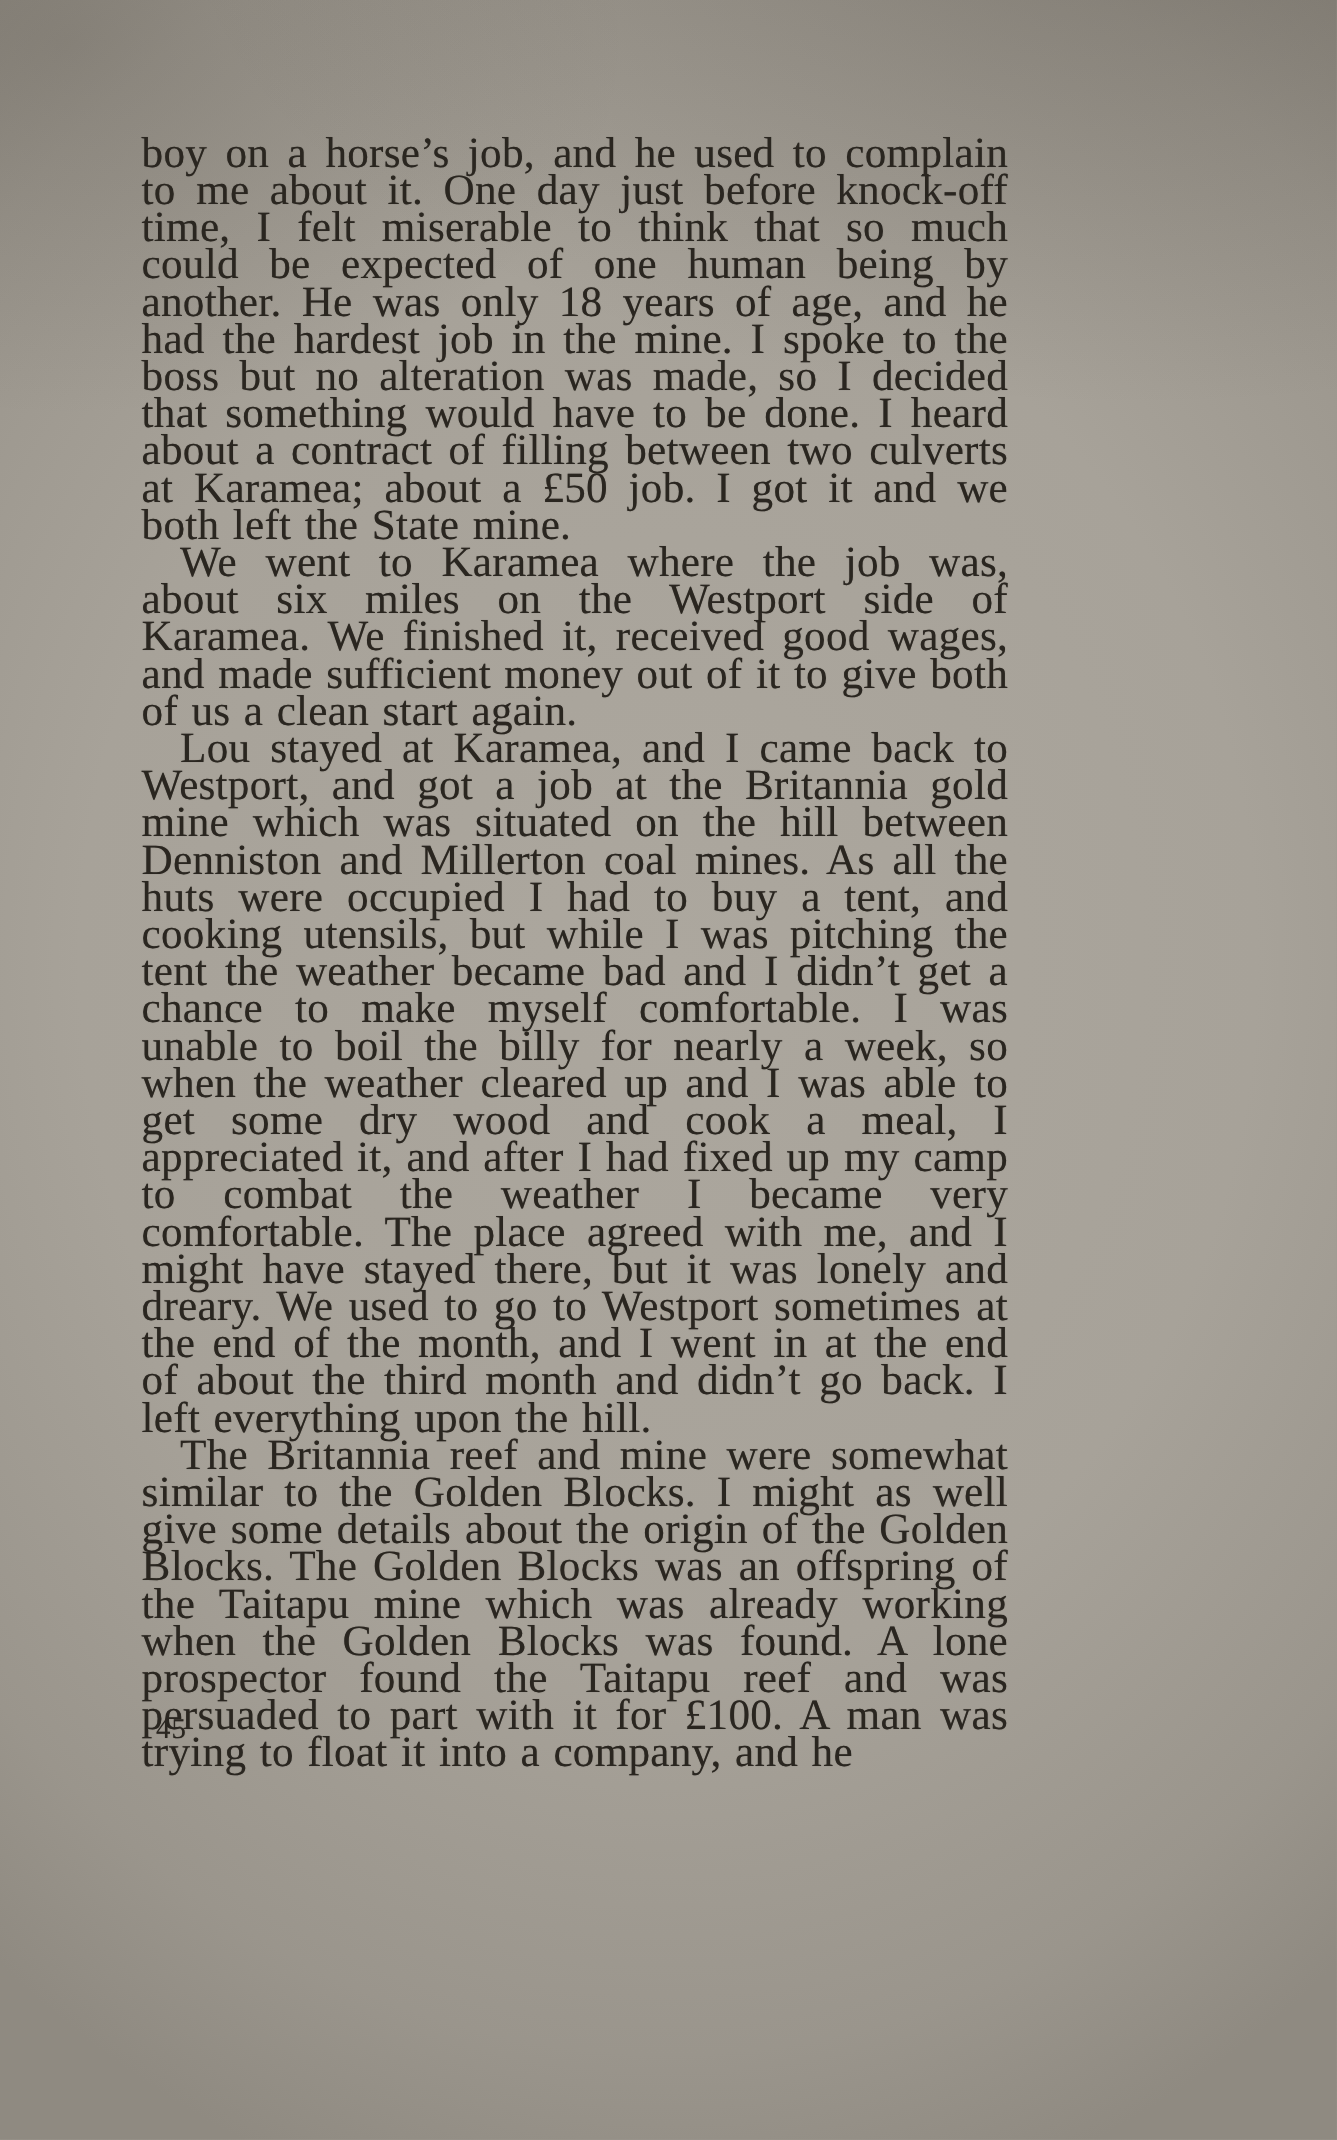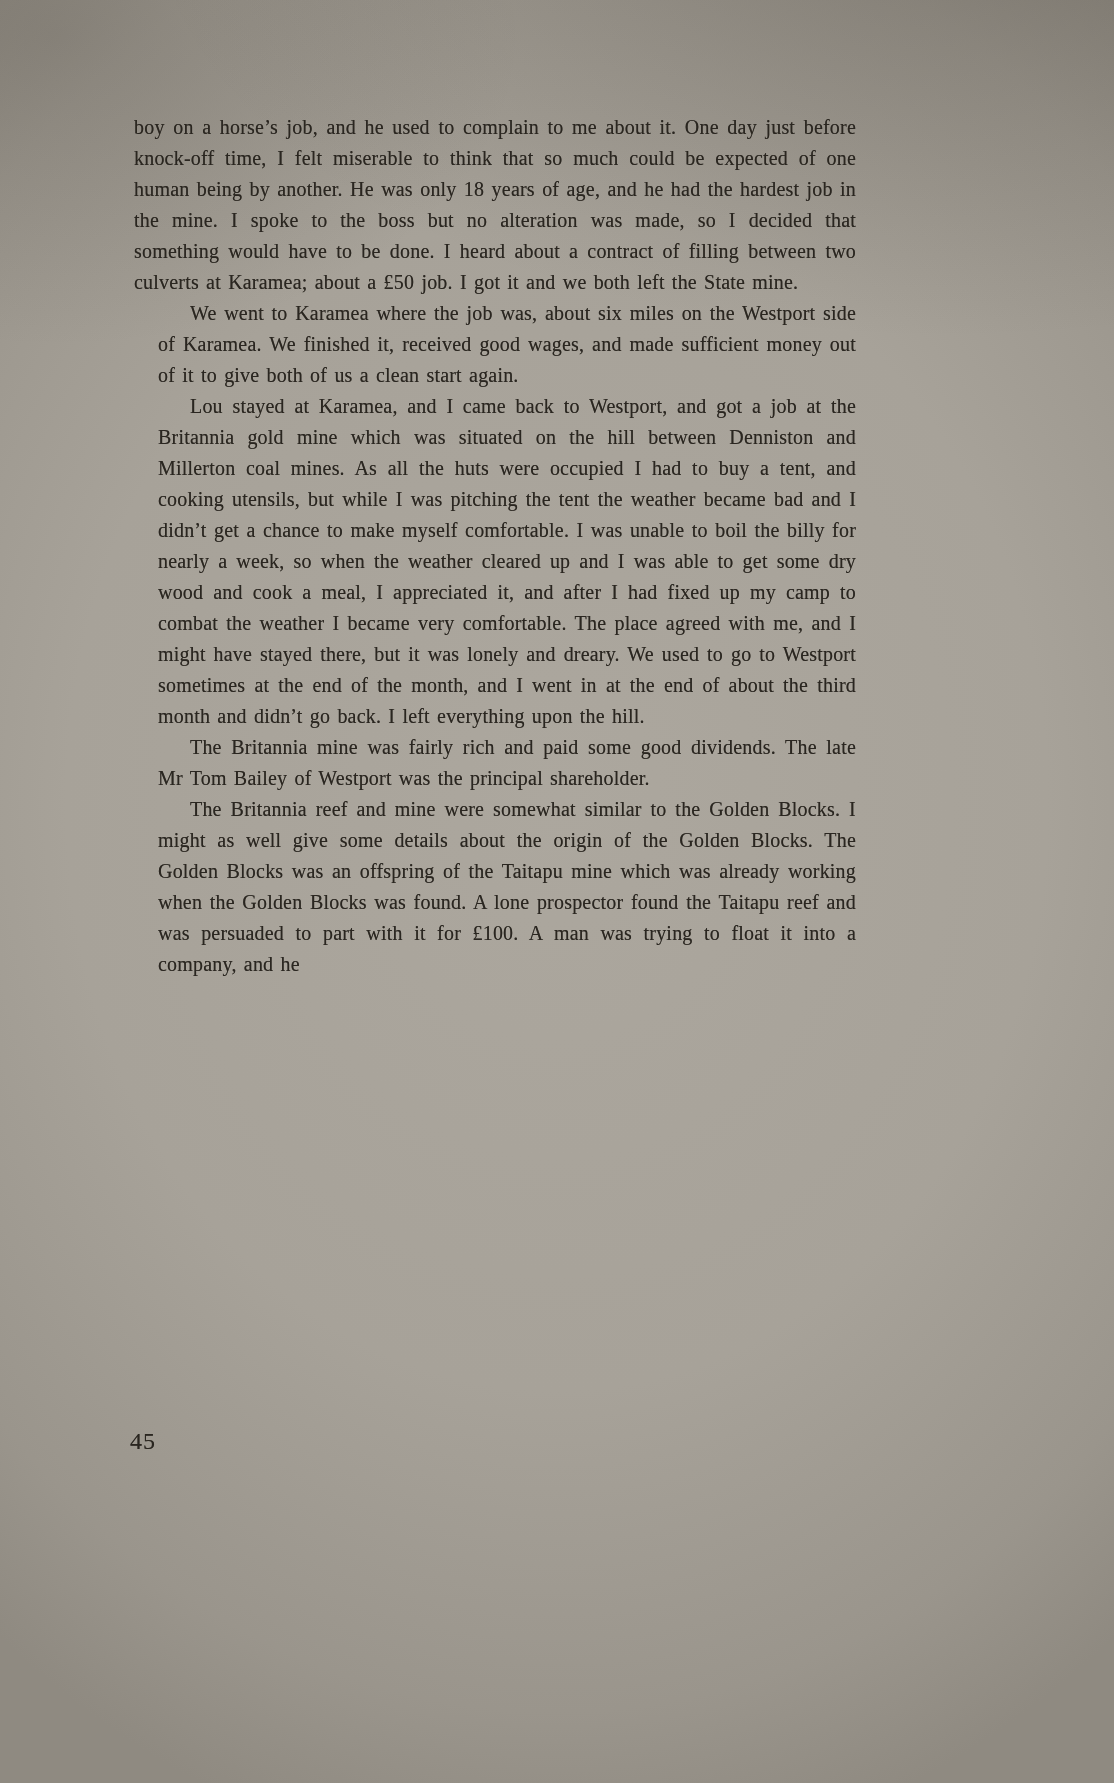--- a/index.html
+++ b/index.html
@@ -17,37 +17,36 @@
     position: relative;
     width: 1114px;
     height: 1783px;
     background:
       radial-gradient(ellipse 120% 40% at 85% -5%, rgba(60,55,48,0.25) 0%, rgba(60,55,48,0) 60%),
       radial-gradient(ellipse 60% 25% at 5% 2%, rgba(60,55,48,0.18) 0%, rgba(60,55,48,0) 70%),
       radial-gradient(ellipse 80% 60% at 50% 45%, #aca79e 0%, #a7a299 55%, #9a958c 85%, #8f8a81 100%);
   }
   .text-block {
     position: absolute;
-    left: 134px;
+    left: 118px;
     top: 112px;
     width: 722px;
     color: #2a2620;
-    font-size: 20px;
+    font-size: 36px;
     line-height: 31px;
     text-align: justify;
     word-spacing: 2px;
     letter-spacing: 0.2px;
     text-shadow: 0 0 0.6px rgba(42,38,32,0.55);
   }
   .text-block p.para {
     margin: 0;
   }
   .text-block p.para.indent {
     text-indent: 32px;
-    margin-left: 24px;
   }
   .page-number {
     position: absolute;
     left: 130px;
     top: 1428px;
     width: 722px;
     text-align: left;
     color: #2a2620;
     font-size: 24px;
     letter-spacing: 1px;
@@ -56,17 +55,16 @@
 </style>
 </head>
 <body>
 
 <div class="scan-page">
   <div class="text-block">
 
   <p class="para">boy on a horse’s job, and he used to complain to me about it.  One day just before knock-off time, I felt miserable to think that so much could be expected of one human being by another.  He was only 18 years of age, and he had the hardest job in the mine.  I spoke to the boss but no alteration was made, so I decided that something would have to be done.  I heard about a contract of filling between two culverts at Karamea; about a £50 job.  I got it and we both left the State mine.</p>
       <p class="para indent">We went to Karamea where the job was, about six miles on the Westport side of Karamea.  We finished it, received good wages, and made sufficient money out of it to give both of us a clean start again.</p>
       <p class="para indent">Lou stayed at Karamea, and I came back to Westport, and got a job at the Britannia gold mine which was situated on the hill between Denniston and Millerton coal mines.  As all the huts were occupied I had to buy a tent, and cooking utensils, but while I was pitching the tent the weather became bad and I didn’t get a chance to make myself comfortable.  I was unable to boil the billy for nearly a week, so when the weather cleared up and I was able to get some dry wood and cook a meal, I appreciated it, and after I had fixed up my camp to combat the weather I became very comfortable.  The place agreed with me, and I might have stayed there, but it was lonely and dreary.  We used to go to Westport sometimes at the end of the month, and I went in at the end of about the third month and didn’t go back.  I left everything upon the hill.</p>
-      <p class="para indent">The Britannia mine was fairly rich and paid some good dividends.  The late Mr Tom Bailey of Westport was the principal shareholder.</p>
       <p class="para indent">The Britannia reef and mine were somewhat similar to the Golden Blocks.  I might as well give some details about the origin of the Golden Blocks.  The Golden Blocks was an offspring of the Taitapu mine which was already working when the Golden Blocks was found.  A lone prospector found the Taitapu reef and was persuaded to part with it for £100.  A man was trying to float it into a company, and he</p>
     </div>
   <div class="page-number">45</div>
 </div>
 
 </body></html>

